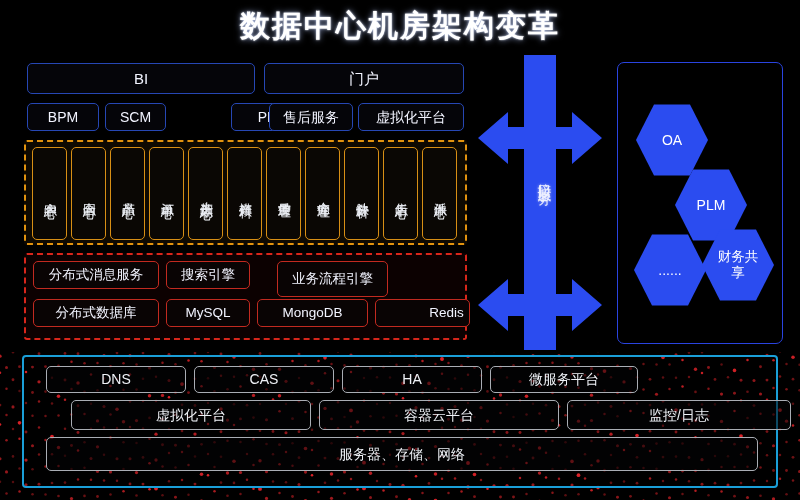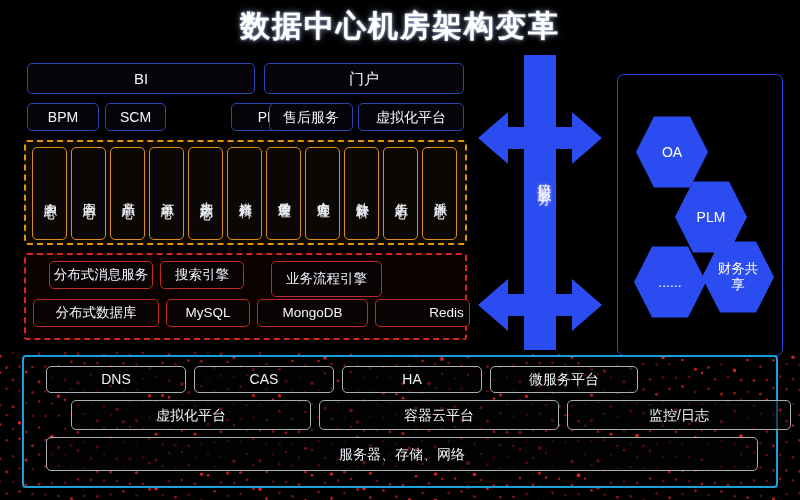--- a/index.html
+++ b/index.html
@@ -44,21 +44,21 @@
     position:absolute;box-sizing:border-box;
     border:2.5px dashed #e2930f;border-radius:3px;background:rgba(26,16,2,.55);
   }
   .dashed-red{
     position:absolute;box-sizing:border-box;
     border:2.5px dashed #d8261b;border-radius:3px;background:rgba(26,3,3,.45);
   }
 
   
   #hex-panel{
-    position:absolute;left:617px;top:74px;width:166px;height:282px;
+    position:absolute;left:617px;top:62px;width:166px;height:282px;
     box-sizing:border-box;border:1.6px solid #2a44e0;border-radius:7px;background:#000;
   }
   .hex{
     position:absolute;background:#2b4cf0;
     clip-path:polygon(25% 2%,75% 2%,100% 50%,75% 98%,25% 98%,0 50%);
     display:flex;align-items:center;justify-content:center;text-align:center;
     color:#fff;font-size:14px;line-height:1.15;
   }
   .hex.cjk{font-size:13.5px;}
 
@@ -879,21 +879,21 @@
           <span class="vtext">售后中心</span>
         </div>
         <div class="box orange-box" style="width:35px;height:93px;">
           <span class="vtext">派件中心</span>
         </div>
       </div>
   </div>
 
   <div class="dashed-red" style="left:24px;top:253px;width:443px;height:87px;">
     <div id="mw-row1" style="position:absolute;left:7px;top:6px;display:flex;gap:7px;">
-        <div class="box red-box" style="width:104px;height:28px;margin-left:16px;">分布式消息服务</div>
+        <div class="box red-box" style="width:126px;height:28px;">分布式消息服务</div>
         <div class="box red-box" style="width:84px;height:28px;">搜索引擎</div>
         <div class="box red-box" style="width:111px;height:36px;margin-left:20px;">业务流程引擎</div>
       </div>
     <div id="mw-row2" style="position:absolute;left:7px;top:44px;display:flex;gap:7px;">
         <div class="box red-box" style="width:126px;height:28px;">分布式数据库</div>
         <div class="box red-box" style="width:84px;height:28px;">MySQL</div>
         <div class="box red-box" style="width:111px;height:28px;">MongoDB</div>
         <div class="box red-box" style="width:95px;height:28px;padding-left:48px;">Redis</div>
       </div>
   </div>

